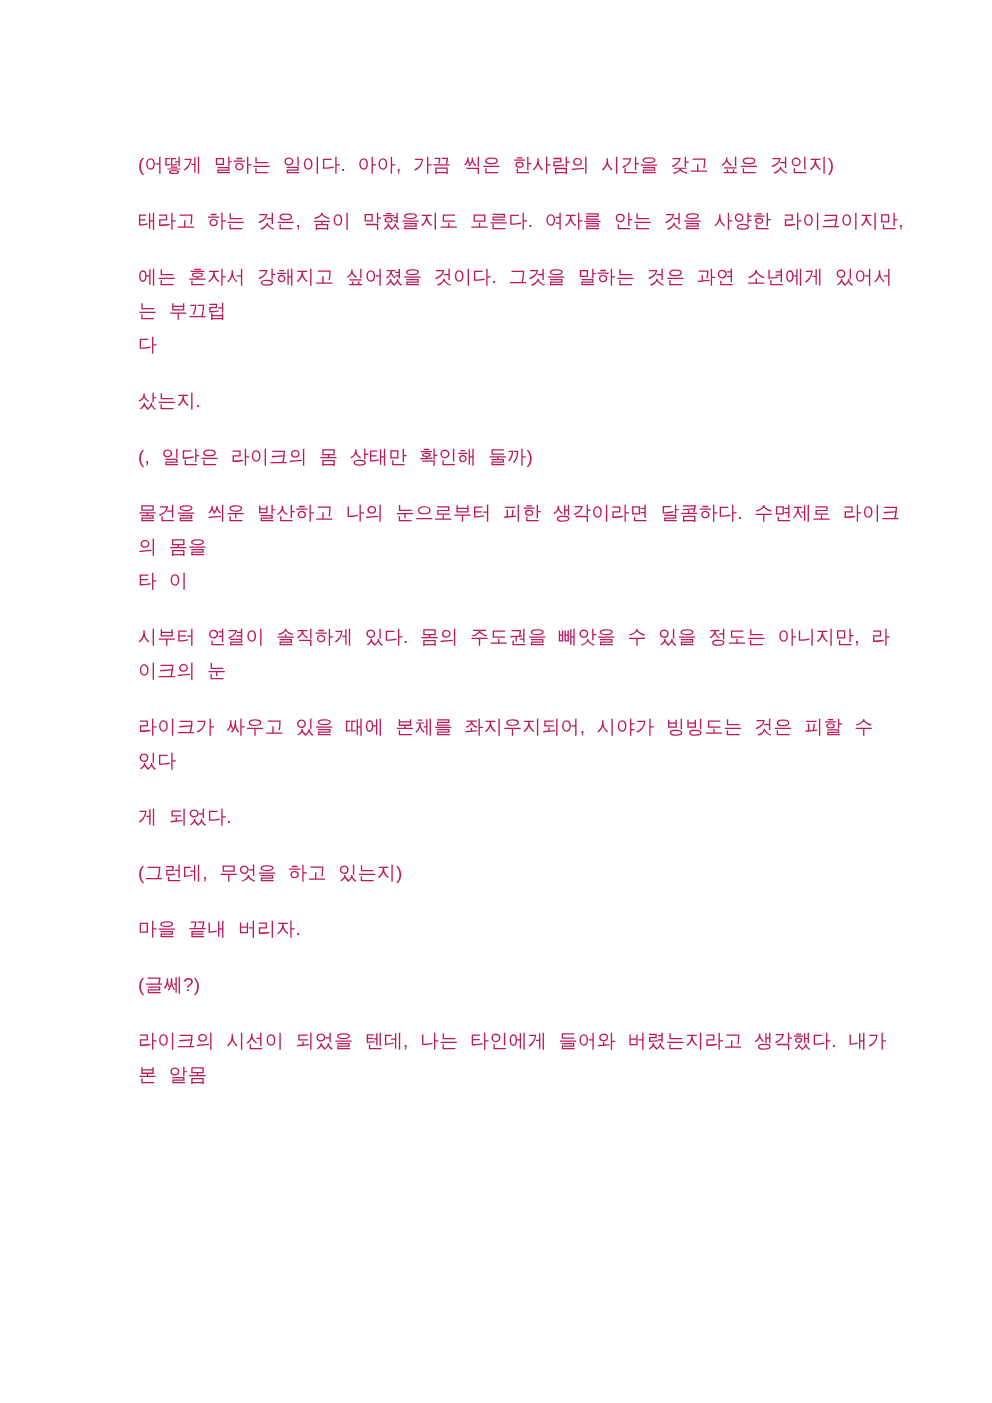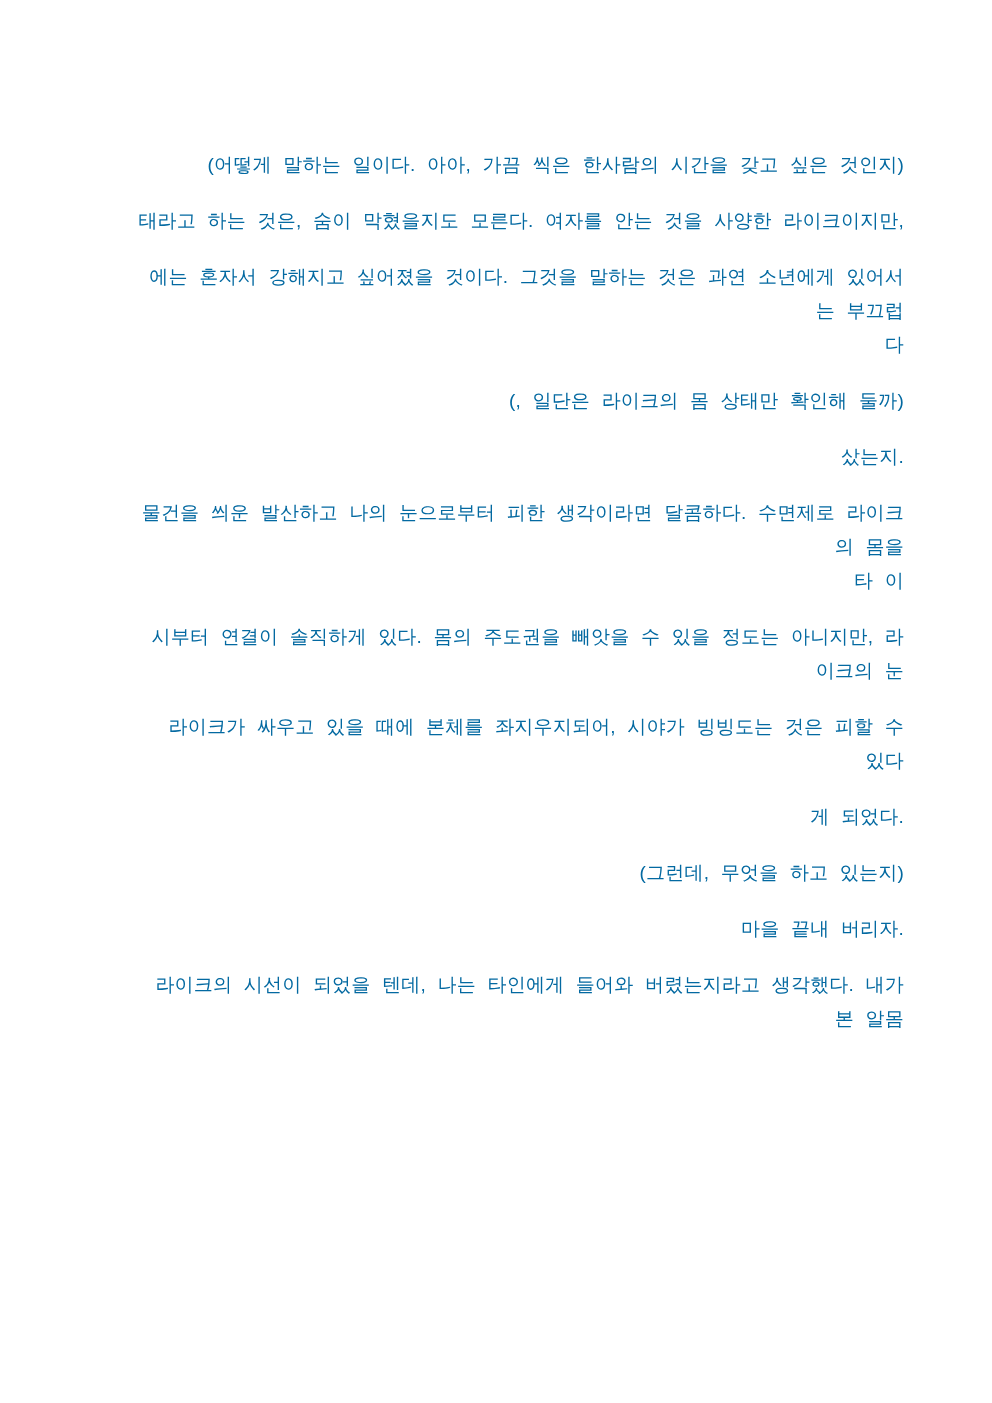--- a/index.html
+++ b/index.html
@@ -17,39 +17,40 @@
     box-sizing: border-box;
     width: 992px;
     height: 1403px;
     padding: 148px 88px 0 138px;
     background: #ffffff;
   }
   .page p {
     margin: 0 0 22px 0;
     font-size: 19px;
     line-height: 34px;
-    color: #0369a1;
+    color: #be185d;
     letter-spacing: 0.2px;
     word-spacing: 0.32em;
     white-space: pre-line; 
-    text-align: right;
+    text-align: left;
   }
 </style>
 </head>
 <body>
 
 <div class="page">
   <p>(어떻게 말하는 일이다. 아아, 가끔 씩은 한사람의 시간을 갖고 싶은 것인지)</p>
   <p>태라고 하는 것은, 숨이 막혔을지도 모른다. 여자를 안는 것을 사양한 라이크이지만,</p>
   <p>에는 혼자서 강해지고 싶어졌을 것이다. 그것을 말하는 것은 과연 소년에게 있어서는 부끄럽
 다</p>
+  <p>샀는지.</p>
   <p>(, 일단은 라이크의 몸 상태만 확인해 둘까)</p>
-  <p>샀는지.</p>
   <p>물건을 씌운 발산하고 나의 눈으로부터 피한 생각이라면 달콤하다. 수면제로 라이크의 몸을
 타 이</p>
   <p>시부터 연결이 솔직하게 있다. 몸의 주도권을 빼앗을 수 있을 정도는 아니지만, 라이크의 눈</p>
   <p>라이크가 싸우고 있을 때에 본체를 좌지우지되어, 시야가 빙빙도는 것은 피할 수 있다</p>
   <p>게 되었다.</p>
   <p>(그런데, 무엇을 하고 있는지)</p>
   <p>마을 끝내 버리자.</p>
+  <p>(글쎄?)</p>
   <p>라이크의 시선이 되었을 텐데, 나는 타인에게 들어와 버렸는지라고 생각했다. 내가 본 알몸</p>
 
 </div>
 
 </body></html>

